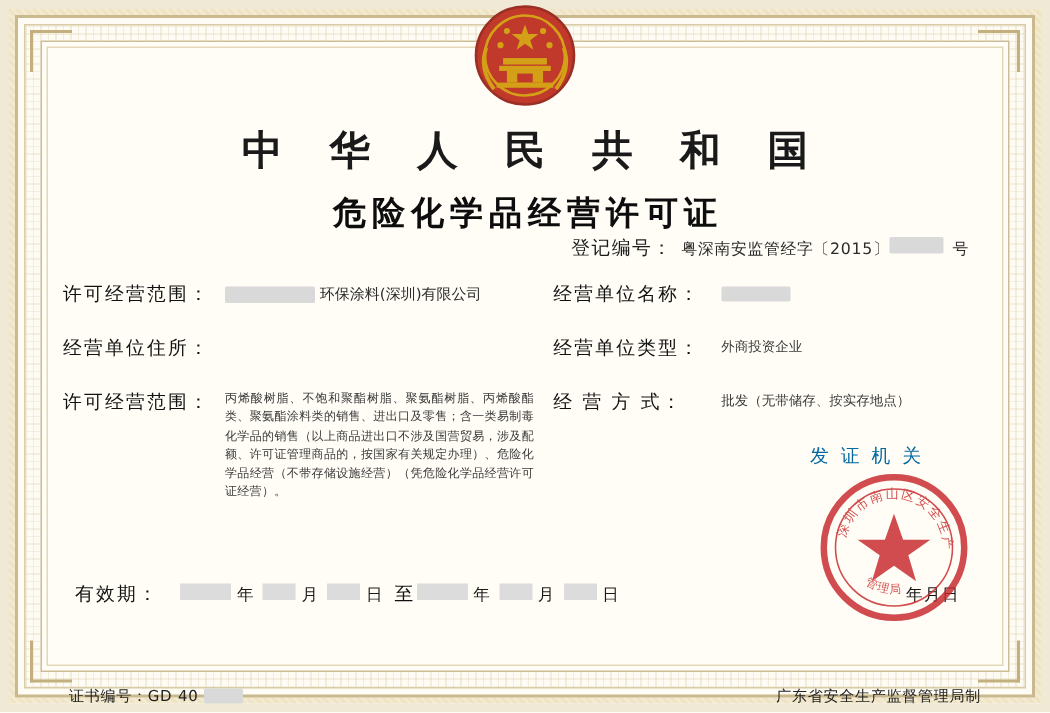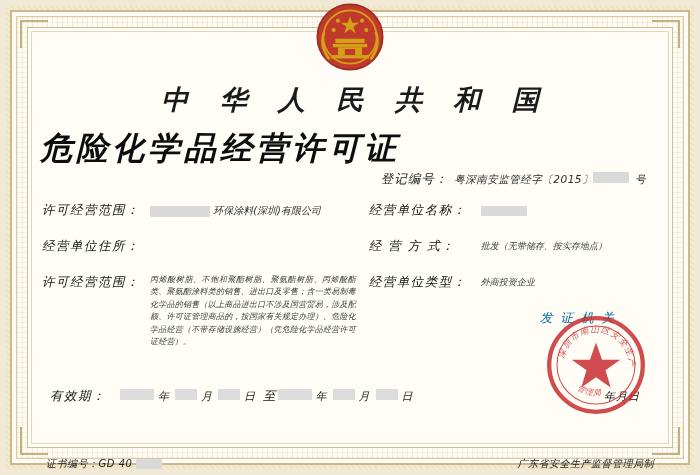--- a/index.html
+++ b/index.html
@@ -14,21 +14,20 @@
     font-family: "DejaVu Sans", "Liberation Sans", sans-serif;
   }
 
   .certificate {
     position: relative;
     width: 700px;
     height: 475px;
     background: #fdfbf4;
     box-sizing: border-box;
     overflow: hidden;
-    font-style: italic;
   }
 
   
   .frame-outer {
     position: absolute;
     left: 0; top: 0;
     width: 700px;
     height: 475px;
     box-sizing: border-box;
     border: 6px solid #efe9d6;
@@ -110,21 +109,22 @@
     text-align: center;
     font-size: 27px;
     font-weight: bold;
     letter-spacing: 11px;
     color: #1a1a1a;
     text-indent: 11px;
     font-family: "DejaVu Sans", "Liberation Sans", sans-serif;
   }
   .title-main {
     margin-top: 9px;
-    font-size: 32px;
+    text-align: center;
+    font-size: 22px;
     font-weight: bold;
     letter-spacing: 4px;
     color: #0d0d0d;
     text-indent: 4px;
   }
 
   .reg-row {
     display: flex;
     justify-content: flex-end;
     align-items: baseline;
@@ -346,27 +346,27 @@
       <div class="col-right">
 
         <div class="field-row">
           <span class="field-label w-rname">经营单位名称：</span>
           <span class="field-value">
             <span class="redacted r6"></span>
           </span>
         </div>
 
         <div class="field-row">
+          <span class="field-label w-rtype">经营单位类型：</span>
+          <span class="field-value value-small">外商投资企业</span>
+        </div>
+
+        <div class="field-row">
           <span class="field-label w-rmode">经 营 方 式：</span>
           <span class="field-value value-small">批发（无带储存、按实存地点）</span>
-        </div>
-
-        <div class="field-row">
-          <span class="field-label w-rtype">经营单位类型：</span>
-          <span class="field-value value-small">外商投资企业</span>
         </div>
 
         <div class="issuer-row">
           <span>发 证 机 关</span>
         </div>
 
       </div>
 
     </div>
 

